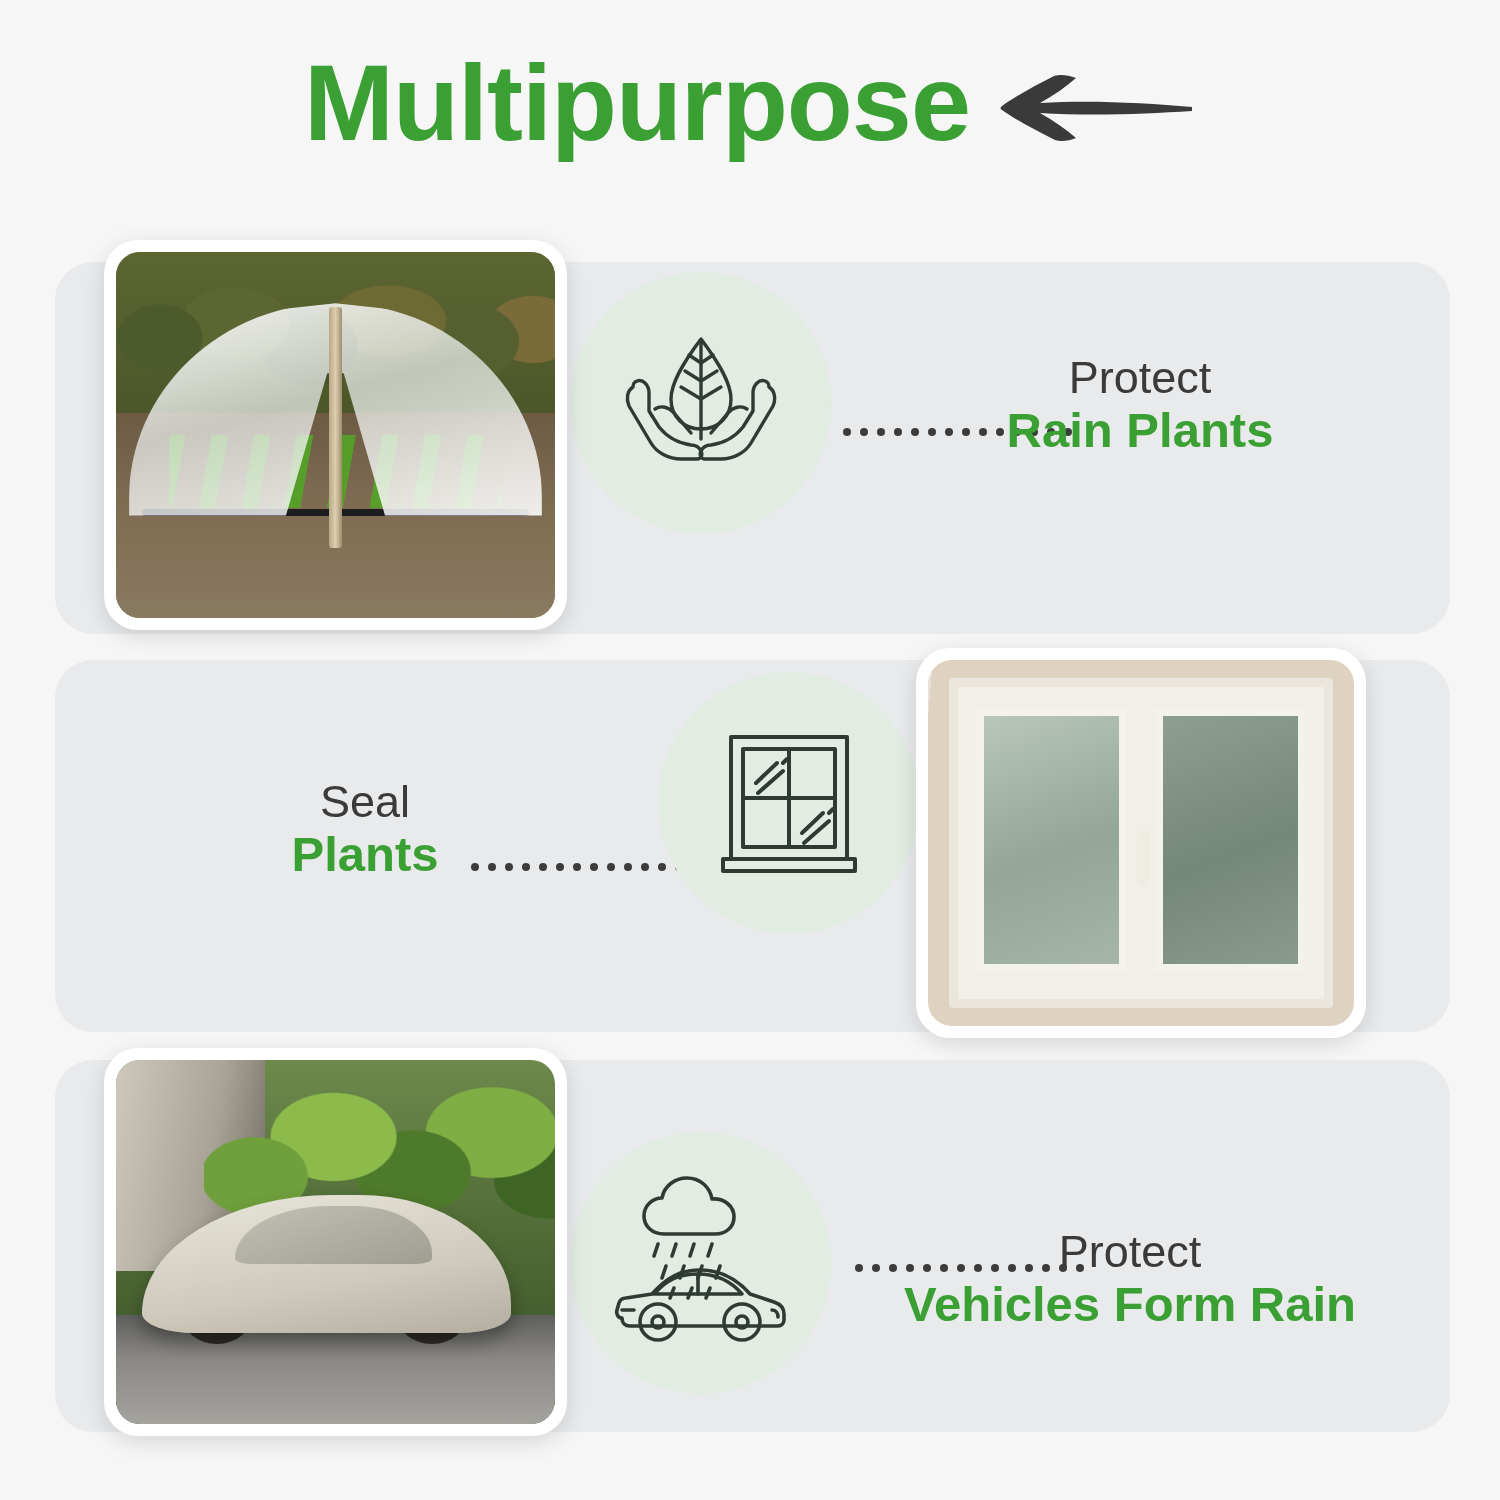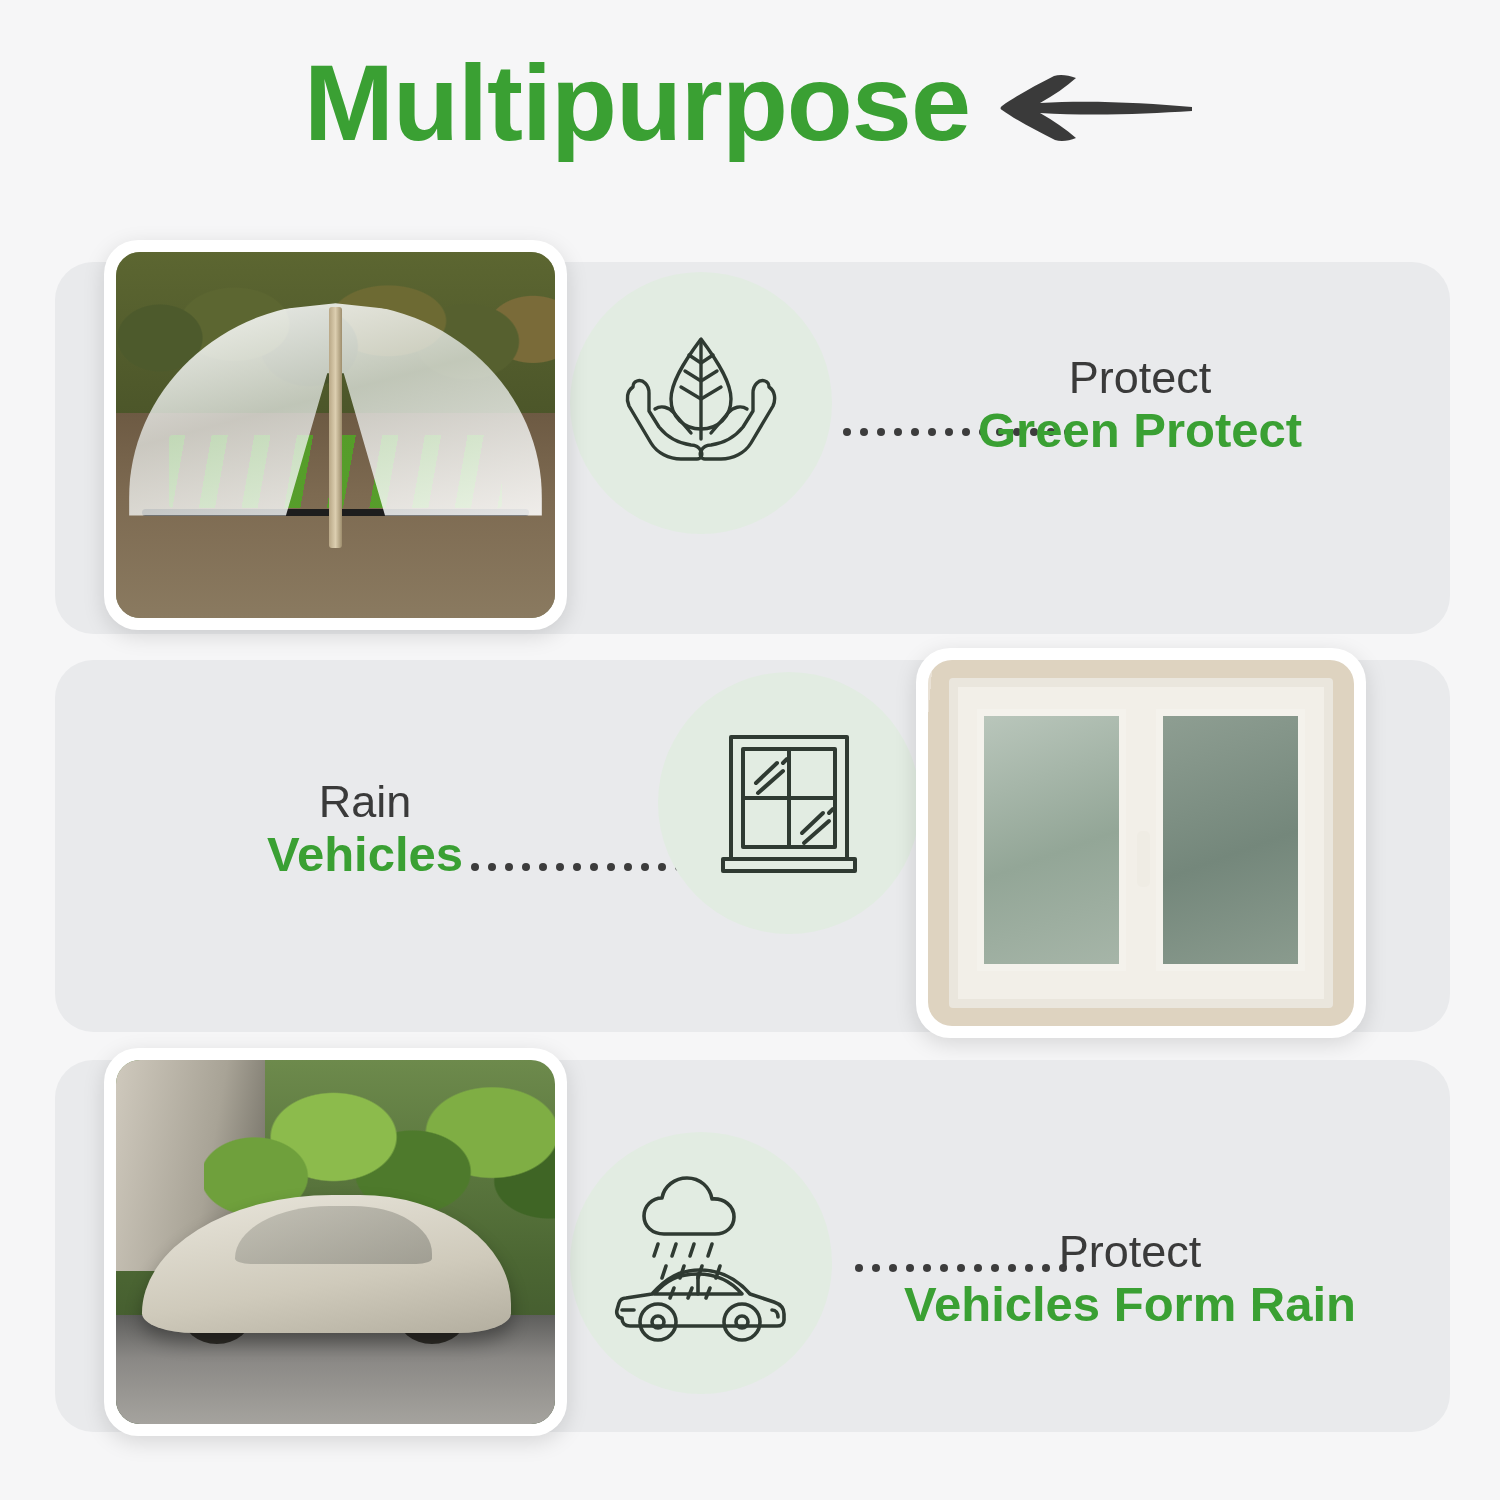--- a/index.html
+++ b/index.html
@@ -219,28 +219,28 @@
       <i></i>
       <i></i>
       <i></i>
       <i></i>
       <i></i>
       <i></i>
   </div>
 
   <div class="label-block lbl-1">
     <div class="label-top">Protect</div>
-    <div class="label-bot">Green Protect</div>
+    <div class="label-bot">Rain Plants</div>
   </div>
 
   <div class="panel panel-2"></div>
 
   <div class="label-block lbl-2">
-    <div class="label-top">Rain</div>
-    <div class="label-bot">Vehicles</div>
+    <div class="label-top">Seal</div>
+    <div class="label-bot">Plants</div>
   </div>
 
   <div class="dots dots-2">
     <i></i>
       <i></i>
       <i></i>
       <i></i>
       <i></i>
       <i></i>
       <i></i>

